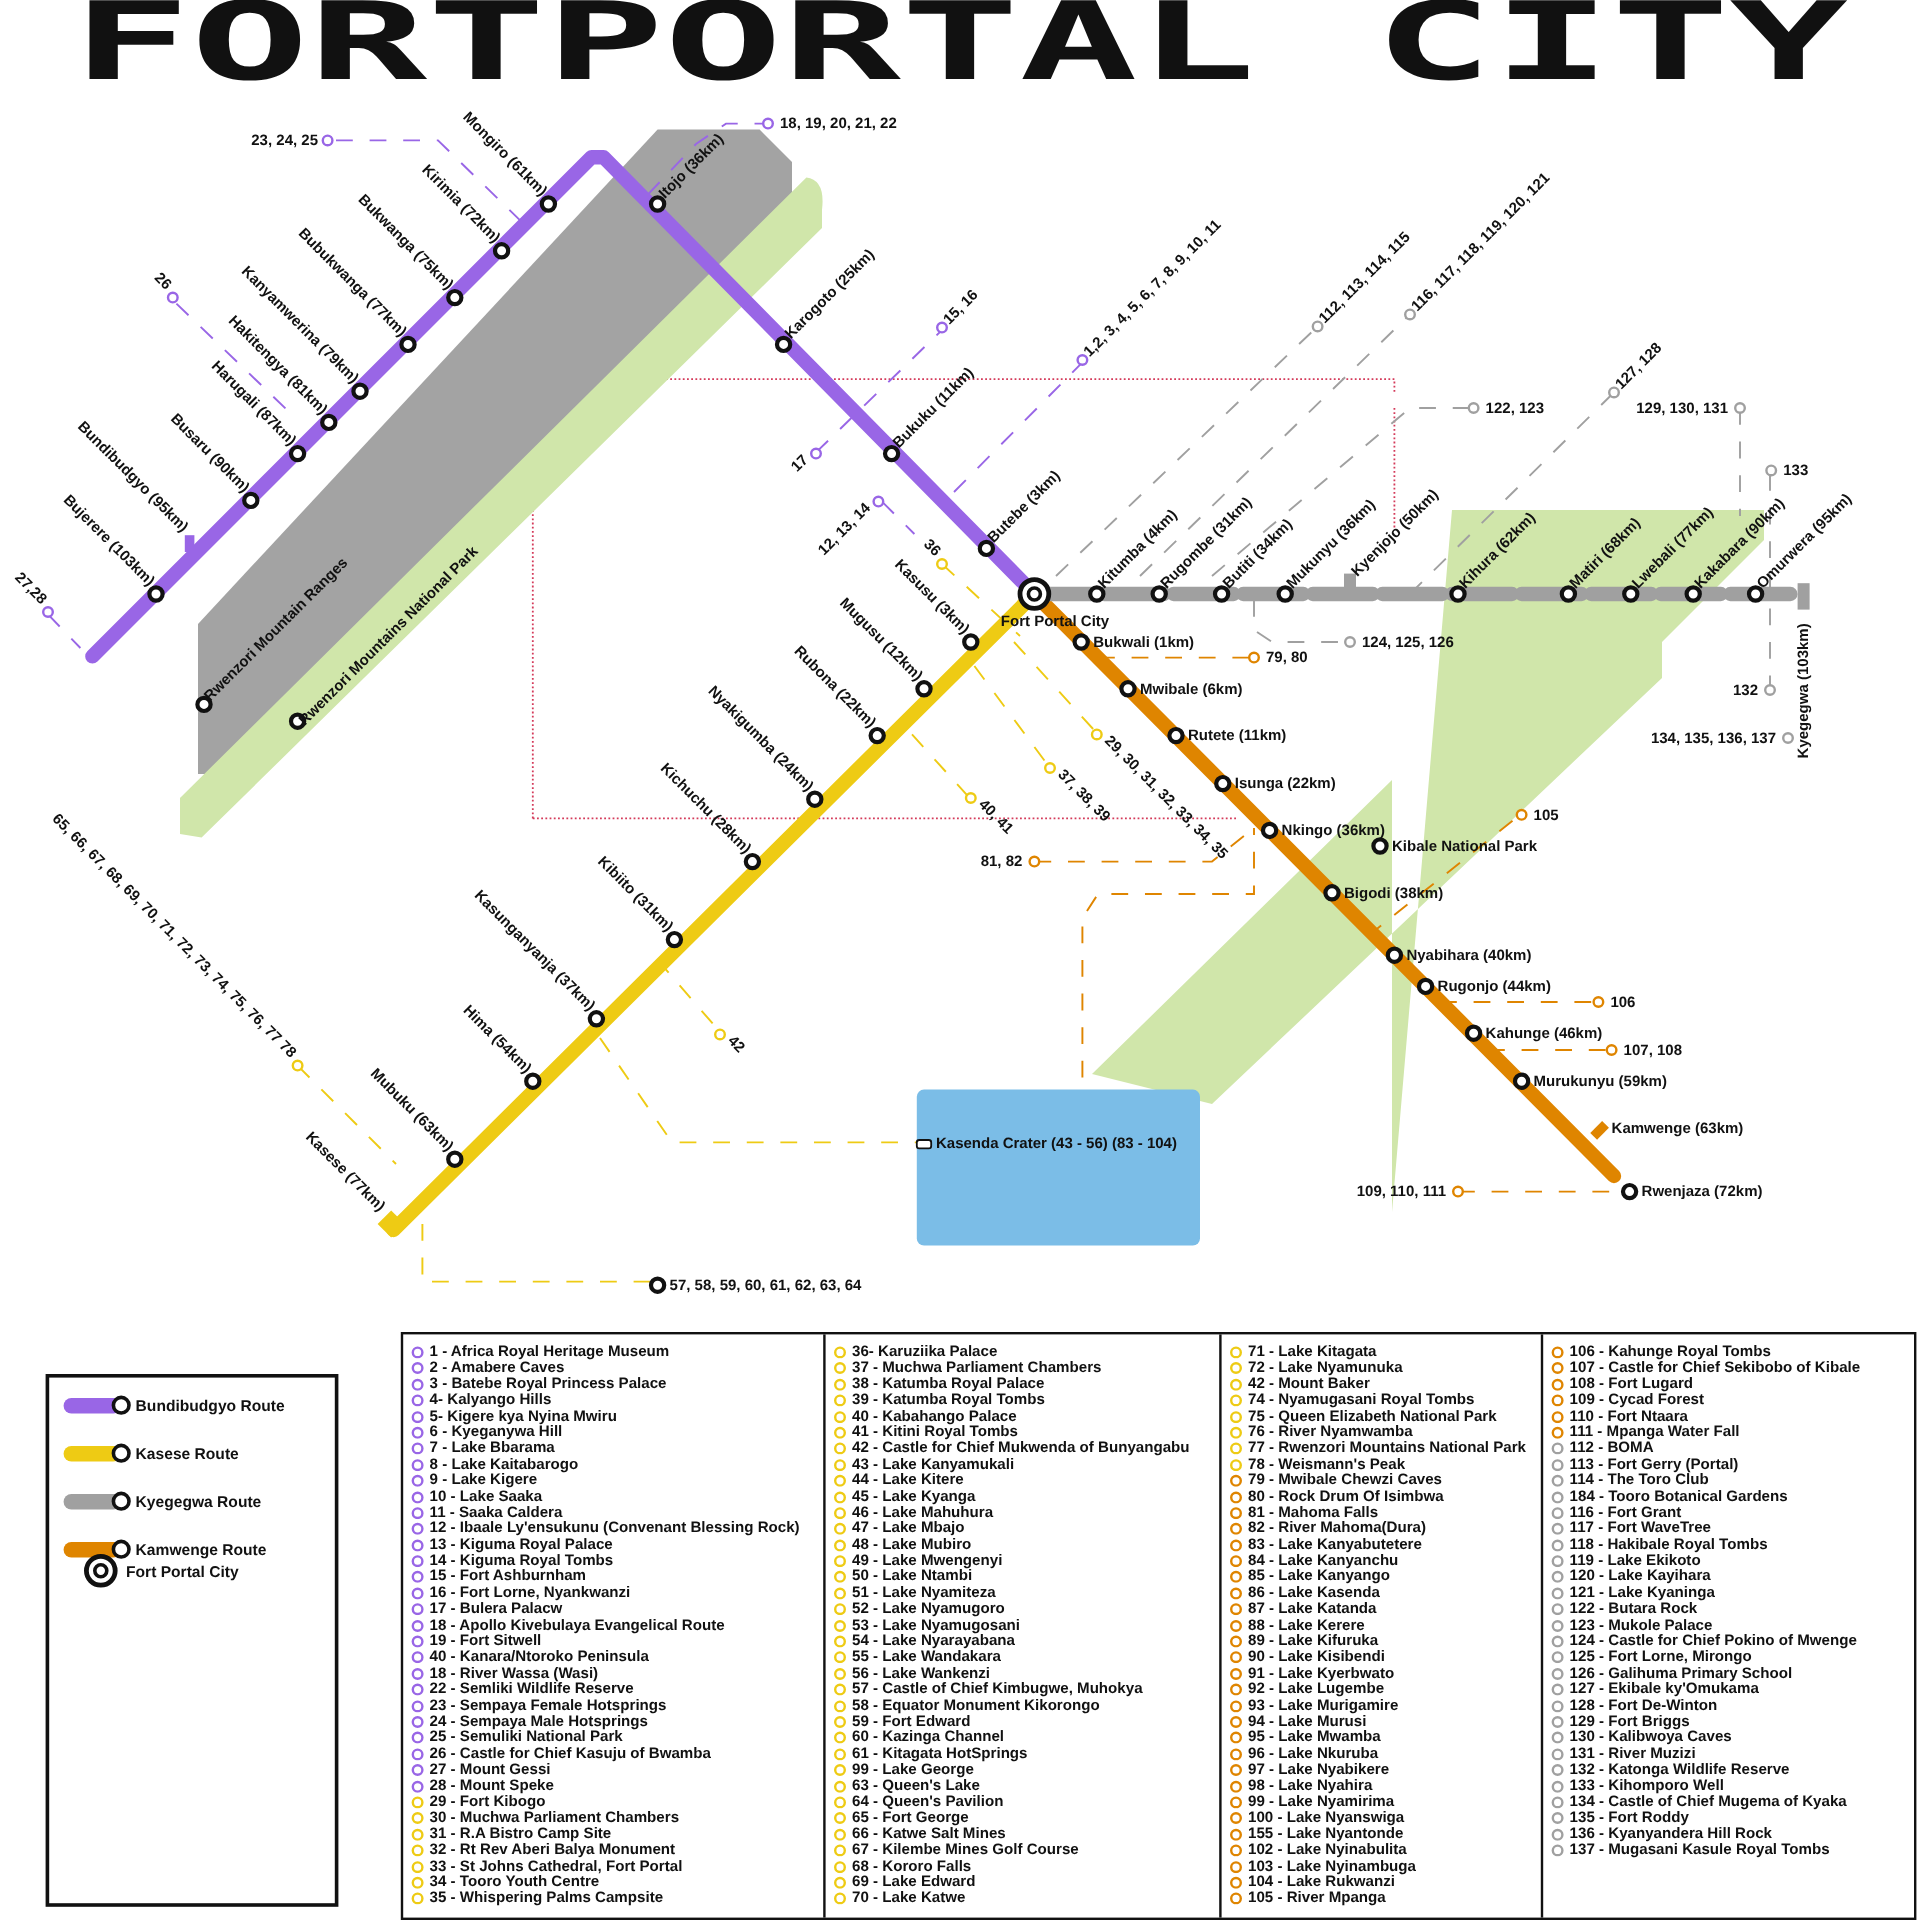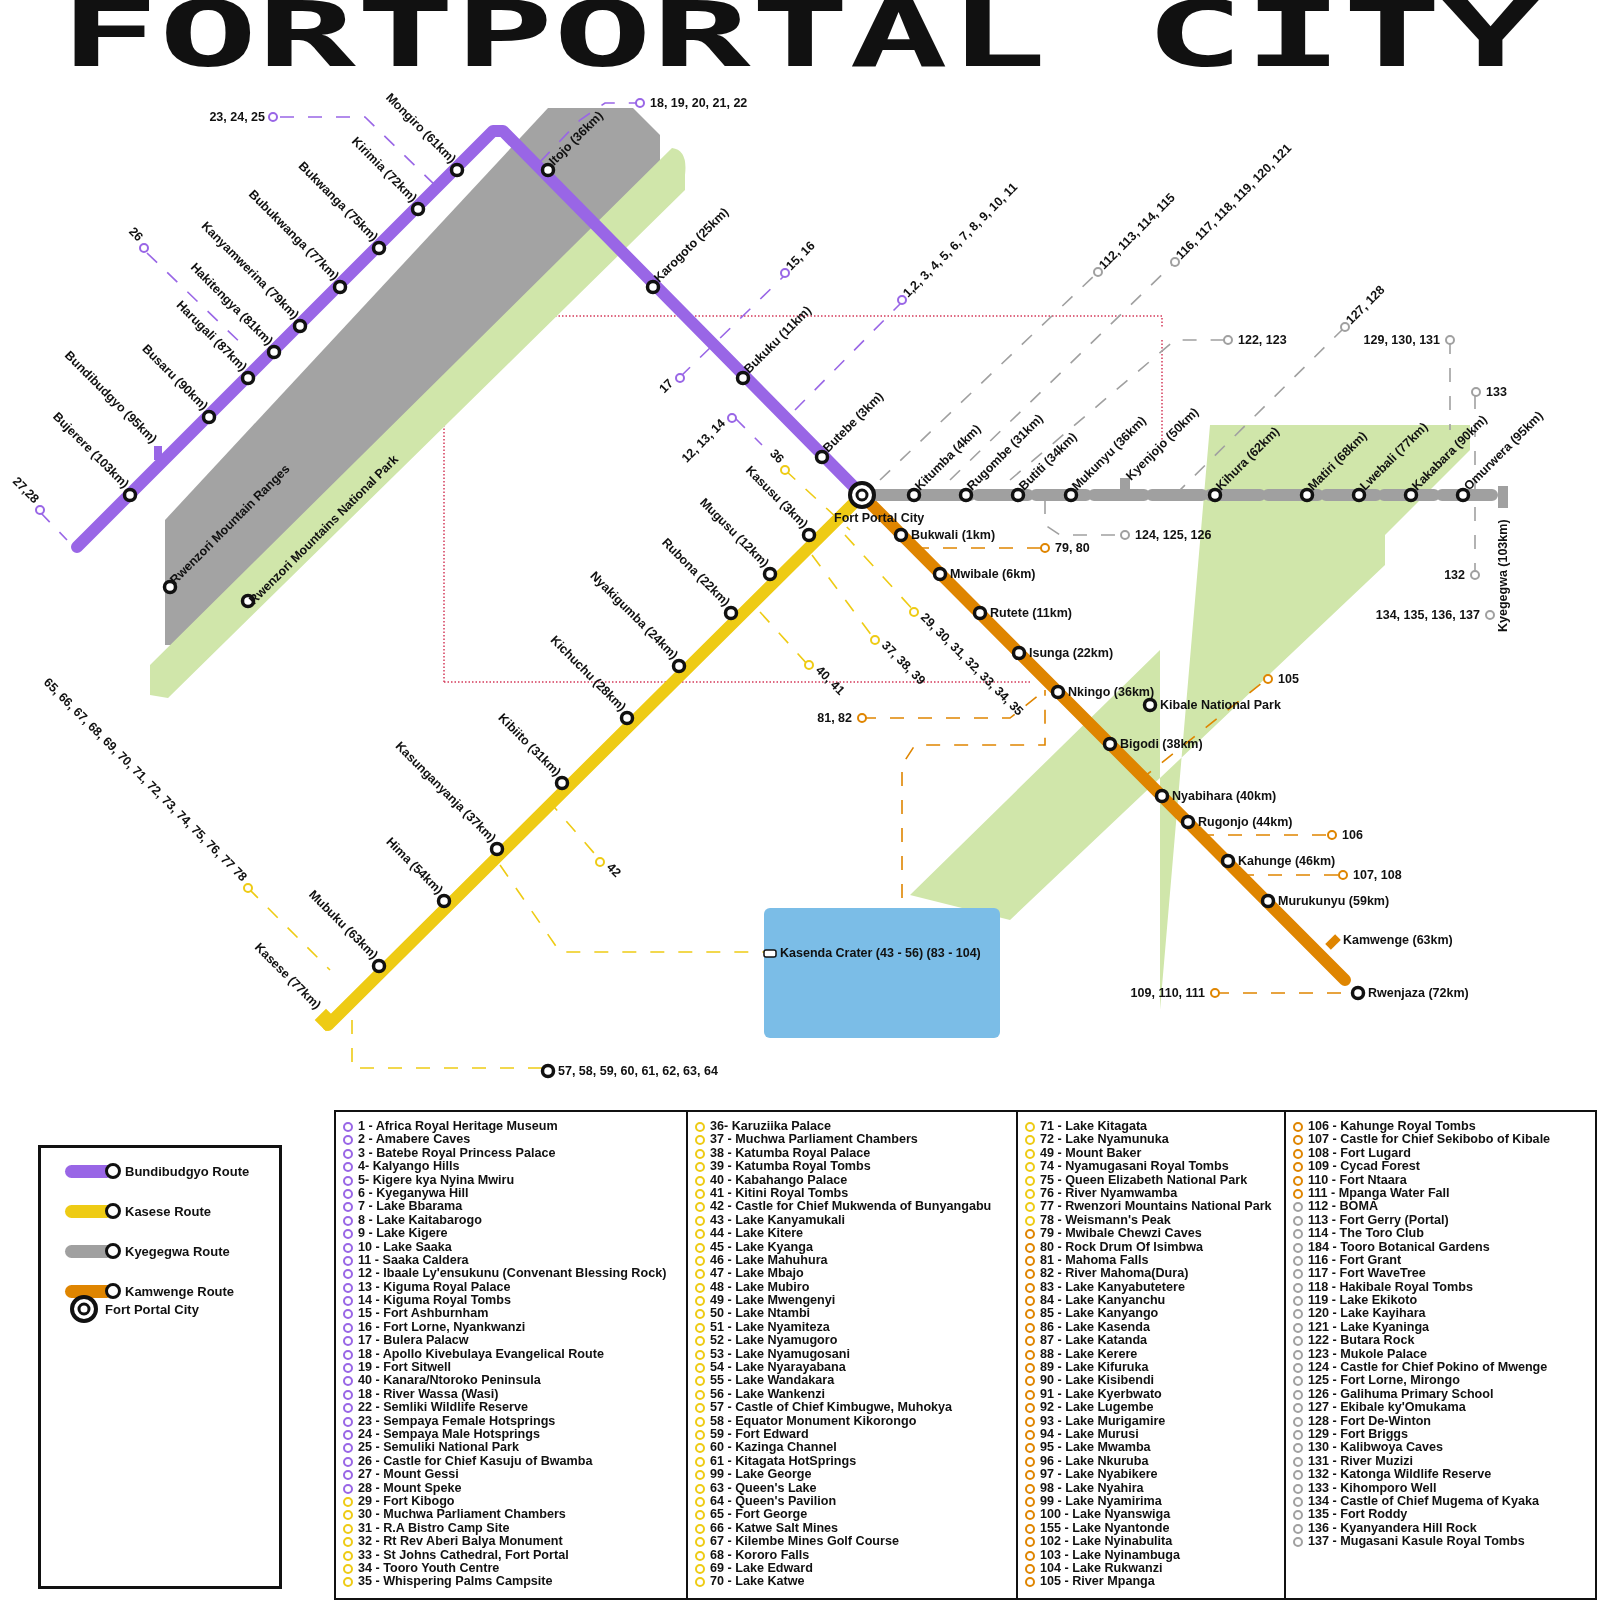--- a/index.html
+++ b/index.html
@@ -1,21 +1,21 @@
 <!DOCTYPE html>
 <html><head>
 <meta charset="utf-8">
 <style>
   html, body { margin:0; padding:0; background:#ffffff; }
   body { width:1600px; height:1600px; position:relative; overflow:hidden; font-family:"Liberation Sans", sans-serif; }
   #map { position:absolute; left:0; top:0; }
   .lbl { font-family:"Liberation Sans", sans-serif; font-weight:bold; font-size:12.5px; fill:#111; }
   .title-svg text { font-family:"DejaVu Sans Mono", monospace; }
   .legend-box { position:absolute; border:3px solid #111; box-sizing:border-box; background:#fff; }
-  .legend-route { position:absolute; left:24px; height:22px; display:flex; align-items:center; font-weight:bold; font-size:13px; color:#111; }
+  .legend-route { position:absolute; left:12px; height:22px; display:flex; align-items:center; font-weight:bold; font-size:13px; color:#111; }
   .legend-route .bar { width:48px; height:13px; border-radius:7px; position:relative; }
   .legend-route .ring { width:10px; height:10px; border:3px solid #111; border-radius:50%; background:#fff; margin-left:-8px; margin-right:4px; position:relative; z-index:2; }
   .poi-table { position:absolute; left:334px; top:1110px; width:1263px; height:490px; border:2px solid #111; box-sizing:border-box; }
   .poi-col { position:absolute; top:0; bottom:0; padding-top:8px; }
   .poi-col + .poi-col { border-left:2px solid #111; }
   .poi-item { position:relative; height:13.4px; line-height:13.4px; font-size:12.6px; font-weight:bold; color:#111; padding-left:22px; white-space:nowrap; }
   .poi-item .dot { position:absolute; left:7px; top:2px; width:6px; height:6px; border:2.2px solid; border-radius:50%; background:#fff; }
   .poi-item .dot::after { content:""; position:absolute; left:2px; top:8px; width:2px; height:5px; background:inherit; }
 </style>
 </head>
@@ -355,21 +355,21 @@
       <div class="poi-item"><span class="dot" style="border-color: rgb(238, 203, 20); background: rgb(255, 255, 255);"></span><span>65 - Fort George</span></div>
       <div class="poi-item"><span class="dot" style="border-color: rgb(238, 203, 20); background: rgb(255, 255, 255);"></span><span>66 - Katwe Salt Mines</span></div>
       <div class="poi-item"><span class="dot" style="border-color: rgb(238, 203, 20); background: rgb(255, 255, 255);"></span><span>67 - Kilembe Mines Golf Course</span></div>
       <div class="poi-item"><span class="dot" style="border-color: rgb(238, 203, 20); background: rgb(255, 255, 255);"></span><span>68 - Kororo Falls</span></div>
       <div class="poi-item"><span class="dot" style="border-color: rgb(238, 203, 20); background: rgb(255, 255, 255);"></span><span>69 - Lake Edward</span></div>
       <div class="poi-item"><span class="dot" style="border-color: rgb(238, 203, 20); background: rgb(255, 255, 255);"></span><span>70 - Lake Katwe</span></div>
     </div>
   <div class="poi-col" id="poi-col-2" style="left:680px;width:275px;">
       <div class="poi-item"><span class="dot" style="border-color: rgb(238, 203, 20); background: rgb(255, 255, 255);"></span><span>71 - Lake Kitagata</span></div>
       <div class="poi-item"><span class="dot" style="border-color: rgb(238, 203, 20); background: rgb(255, 255, 255);"></span><span>72 - Lake Nyamunuka</span></div>
-      <div class="poi-item"><span class="dot" style="border-color: rgb(238, 203, 20); background: rgb(255, 255, 255);"></span><span>49 - Mount Baker</span></div>
+      <div class="poi-item"><span class="dot" style="border-color: rgb(238, 203, 20); background: rgb(255, 255, 255);"></span><span>42 - Mount Baker</span></div>
       <div class="poi-item"><span class="dot" style="border-color: rgb(238, 203, 20); background: rgb(255, 255, 255);"></span><span>74 - Nyamugasani Royal Tombs</span></div>
       <div class="poi-item"><span class="dot" style="border-color: rgb(238, 203, 20); background: rgb(255, 255, 255);"></span><span>75 - Queen Elizabeth National Park</span></div>
       <div class="poi-item"><span class="dot" style="border-color: rgb(238, 203, 20); background: rgb(255, 255, 255);"></span><span>76 - River Nyamwamba</span></div>
       <div class="poi-item"><span class="dot" style="border-color: rgb(238, 203, 20); background: rgb(255, 255, 255);"></span><span>77 - Rwenzori Mountains National Park</span></div>
       <div class="poi-item"><span class="dot" style="border-color: rgb(238, 203, 20); background: rgb(255, 255, 255);"></span><span>78 - Weismann's Peak</span></div>
       <div class="poi-item"><span class="dot" style="border-color: rgb(223, 133, 0); background: rgb(255, 255, 255);"></span><span>79 - Mwibale Chewzi Caves</span></div>
       <div class="poi-item"><span class="dot" style="border-color: rgb(223, 133, 0); background: rgb(255, 255, 255);"></span><span>80 - Rock Drum Of Isimbwa</span></div>
       <div class="poi-item"><span class="dot" style="border-color: rgb(223, 133, 0); background: rgb(255, 255, 255);"></span><span>81 - Mahoma Falls</span></div>
       <div class="poi-item"><span class="dot" style="border-color: rgb(223, 133, 0); background: rgb(255, 255, 255);"></span><span>82 - River Mahoma(Dura)</span></div>
       <div class="poi-item"><span class="dot" style="border-color: rgb(223, 133, 0); background: rgb(255, 255, 255);"></span><span>83 - Lake Kanyabutetere</span></div>

